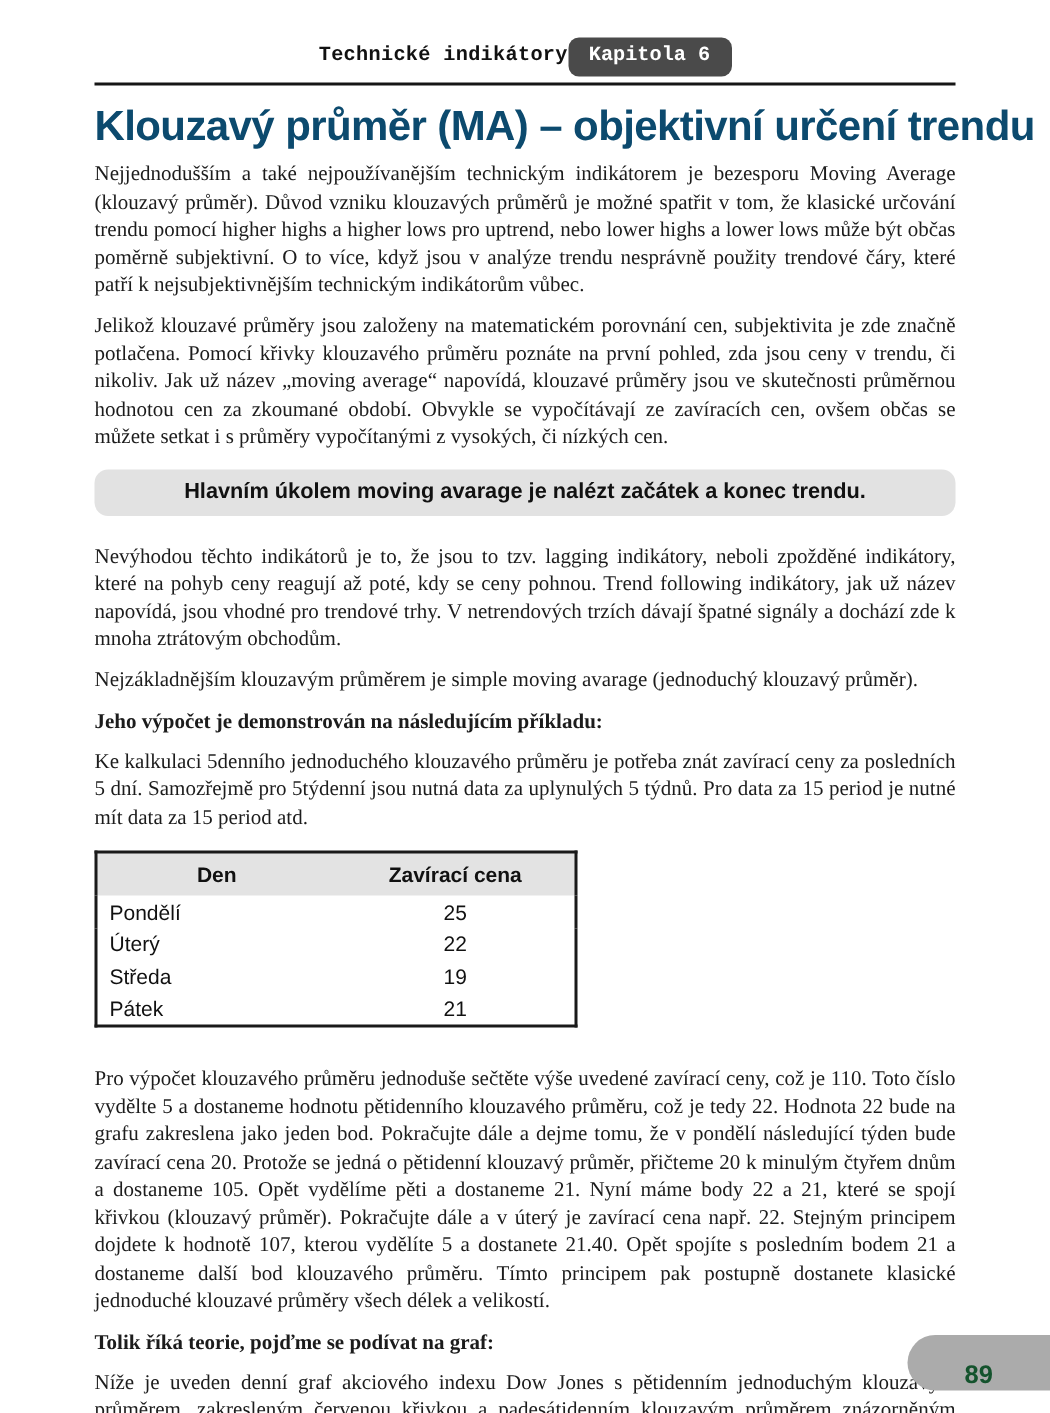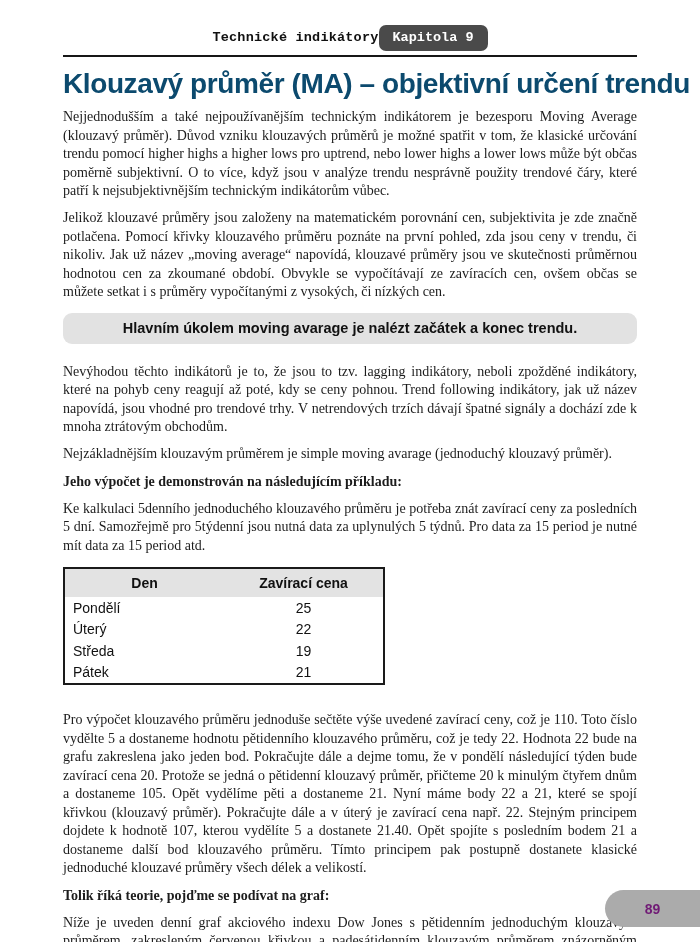--- a/index.html
+++ b/index.html
@@ -47,34 +47,34 @@
     height:28px; padding:0; width:50%;
   }
   .data-table td { height:21.5px; padding:0; }
   .data-table td.day-cell { text-align:left; padding-left:8px; }
   .data-table td.price-cell { text-align:center; }
 
   .page-pill {
     position:absolute; right:0; bottom:15px;
     width:95px; height:37px; background:#ababab;
     border-radius:19px 0 0 19px;
-    display:flex; align-items:center; justify-content:center;
+    display:flex; align-items:flex-end; justify-content:center;
     font-family:"Liberation Sans", sans-serif; font-weight:bold;
-    font-size:14px; color:#701a75;
+    font-size:17px; color:#14532d;
   }
 </style>
 </head>
 <body>
 
 <div class="page">
   <div class="content">
 
     <div class="header">
       <span class="section-title">Technické indikátory</span>
-      <span class="chapter-badge">Kapitola 9</span>
+      <span class="chapter-badge">Kapitola 6</span>
     </div>
     <div class="rule"></div>
 
     <h1 class="page-title">Klouzavý průměr (MA) – objektivní určení trendu</h1>
 
     <p>Nejjednodušším a také nejpoužívanějším technickým indikátorem je bezesporu Moving Average (klouzavý průměr). Důvod vzniku klouzavých průměrů je možné spatřit v tom, že klasické určování trendu pomocí higher highs a higher lows pro uptrend, nebo lower highs a lower lows může být občas poměrně subjektivní. O to více, když jsou v analýze trendu nesprávně použity trendové čáry, které patří k nejsubjektivnějším technickým indikátorům vůbec.</p>
     <p>Jelikož klouzavé průměry jsou založeny na matematickém porovnání cen, subjektivita je zde značně potlačena. Pomocí křivky klouzavého průměru poznáte na první pohled, zda jsou ceny v trendu, či nikoliv. Jak už název „moving average“ napovídá, klouzavé průměry jsou ve skutečnosti průměrnou hodnotou cen za zkoumané období. Obvykle se vypočítávají ze zavíracích cen, ovšem občas se můžete setkat i s průměry vypočítanými z vysokých, či nízkých cen.</p>
 
     <div class="highlight-box">Hlavním úkolem moving avarage je nalézt začátek a konec trendu.</div>
 

